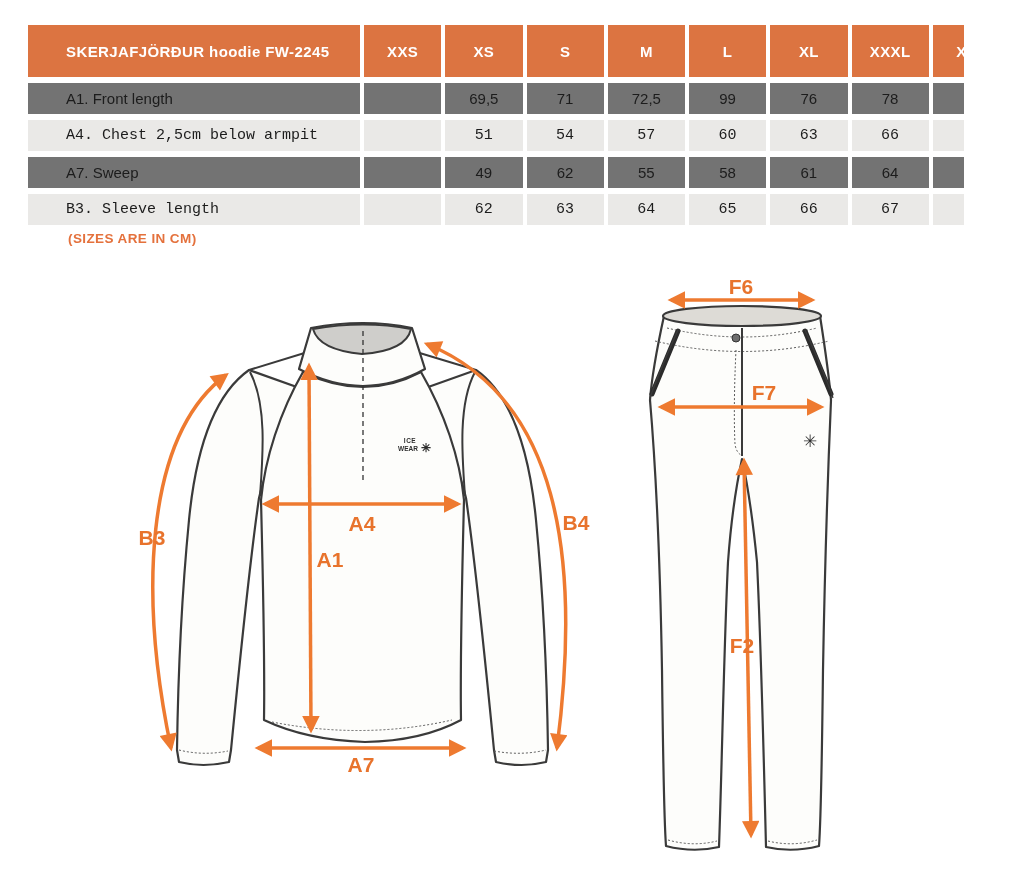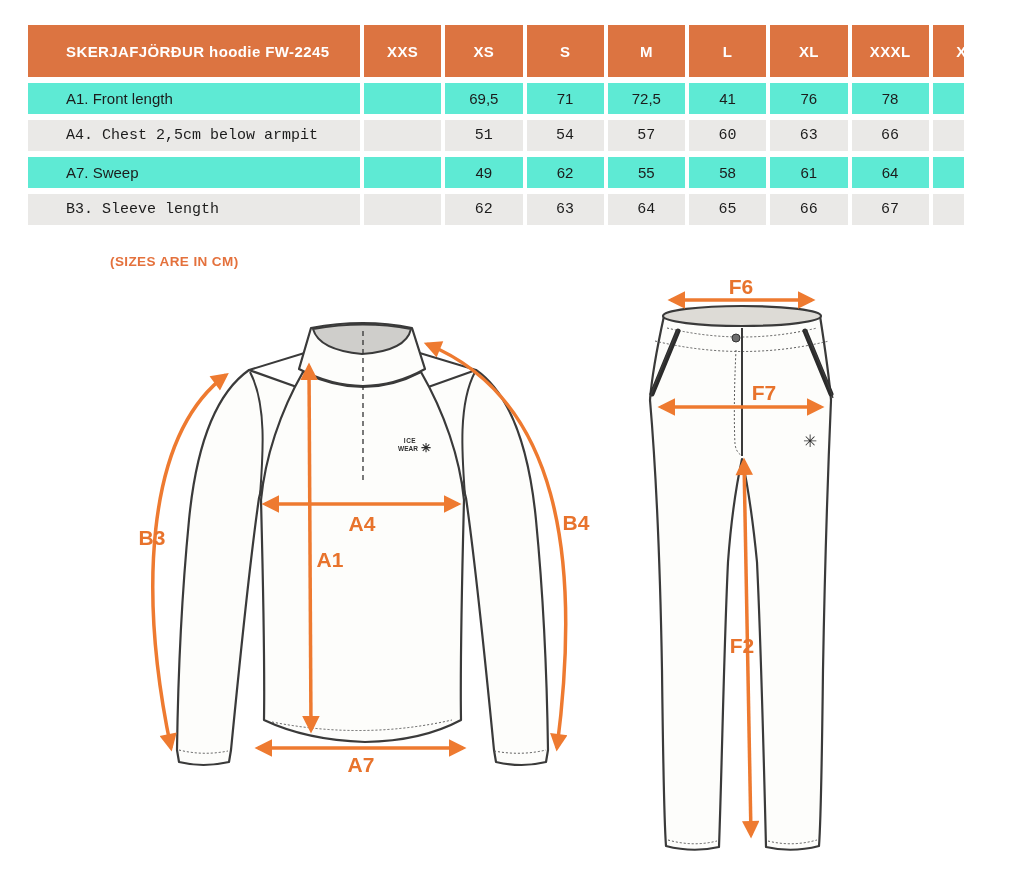--- a/index.html
+++ b/index.html
@@ -17,26 +17,26 @@
   }
   .cell {
     display:flex; align-items:center; justify-content:center;
     font-size:15px; color:#1c1c1c; white-space:nowrap;
   }
   .cell.head {
     background:#DC7441; color:#ffffff; font-weight:bold;
     font-size:15px; letter-spacing:.4px;
   }
   .cell.left { justify-content:flex-start; padding-left:38px; }
-  .cell.dark  { background:#5eead4; }
+  .cell.dark  { background:#737373; }
   .cell.light { background:#EAE9E7;font-family:Liberation Mono, monospace; }
   
   .sizes-note {
-    position:absolute; left:68px; top:254px;
-    color:#E4713C; font-size:13.5px; font-weight:bold; letter-spacing:.4px;margin-left:42px;
+    position:absolute; left:68px; top:231px;
+    color:#E4713C; font-size:13.5px; font-weight:bold; letter-spacing:.4px;
   }
   
   svg.diagrams { position:absolute; left:0; top:270px; }
   .outline { stroke:#3a3a3a; stroke-width:2.2; fill:#FDFDFB;
              stroke-linejoin:round; stroke-linecap:round; }
   .seam    { stroke:#3a3a3a; stroke-width:2; fill:none; }
   .stitch  { stroke:#5a5a5a; stroke-width:1; fill:none; stroke-dasharray:2,2; }
   .zip     { stroke:#333; stroke-width:1.3; fill:none; stroke-dasharray:5,4; }
   .arrow   { stroke:#EE7A30; stroke-width:3.5; fill:none; }
   .mlabel  { font-family:"Liberation Sans", sans-serif; font-size:21px;
@@ -59,21 +59,21 @@
     <div class="cell head">L</div>
     <div class="cell head">XL</div>
     <div class="cell head">XXXL</div>
     <div class="cell head">XXL</div>
 
     <div class="cell dark left">A1. Front length</div>
     <div class="cell dark"></div>
     <div class="cell dark">69,5</div>
     <div class="cell dark">71</div>
     <div class="cell dark">72,5</div>
-    <div class="cell dark">41</div>
+    <div class="cell dark">99</div>
     <div class="cell dark">76</div>
     <div class="cell dark">78</div>
     <div class="cell dark"></div>
 
     <div class="cell light left">A4. Chest 2,5cm below armpit</div>
     <div class="cell light"></div>
     <div class="cell light">51</div>
     <div class="cell light">54</div>
     <div class="cell light">57</div>
     <div class="cell light">60</div>

